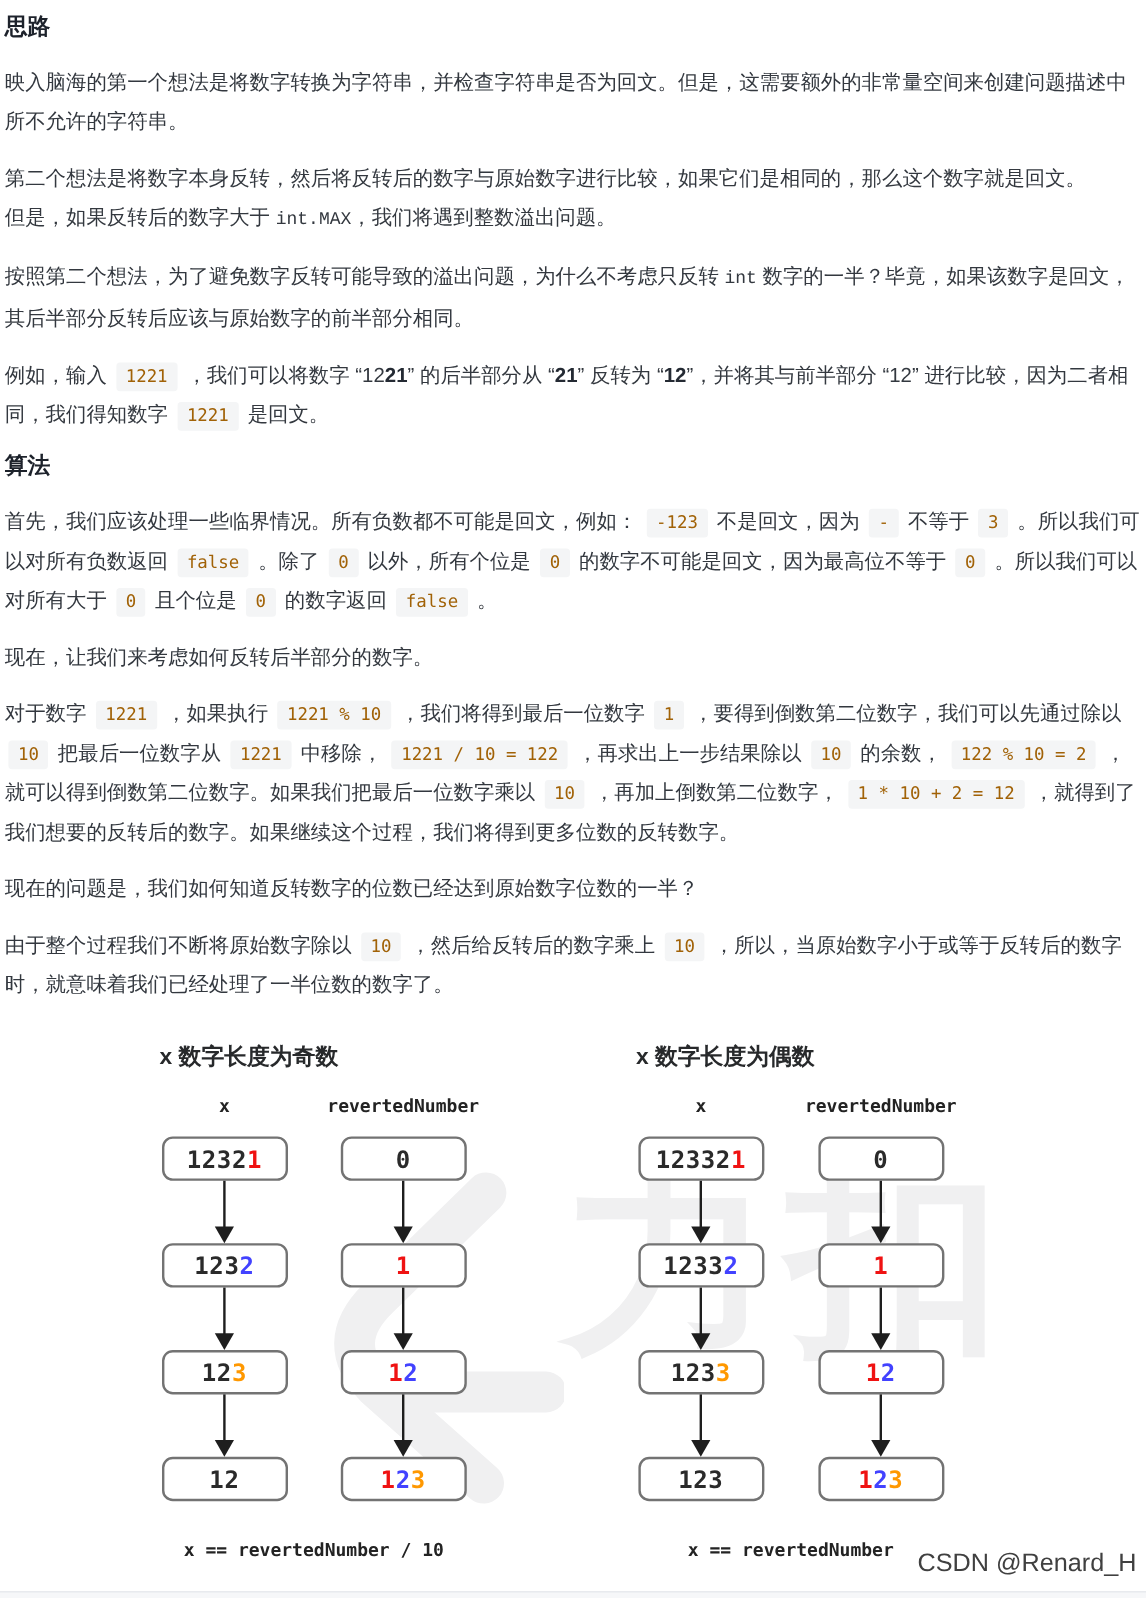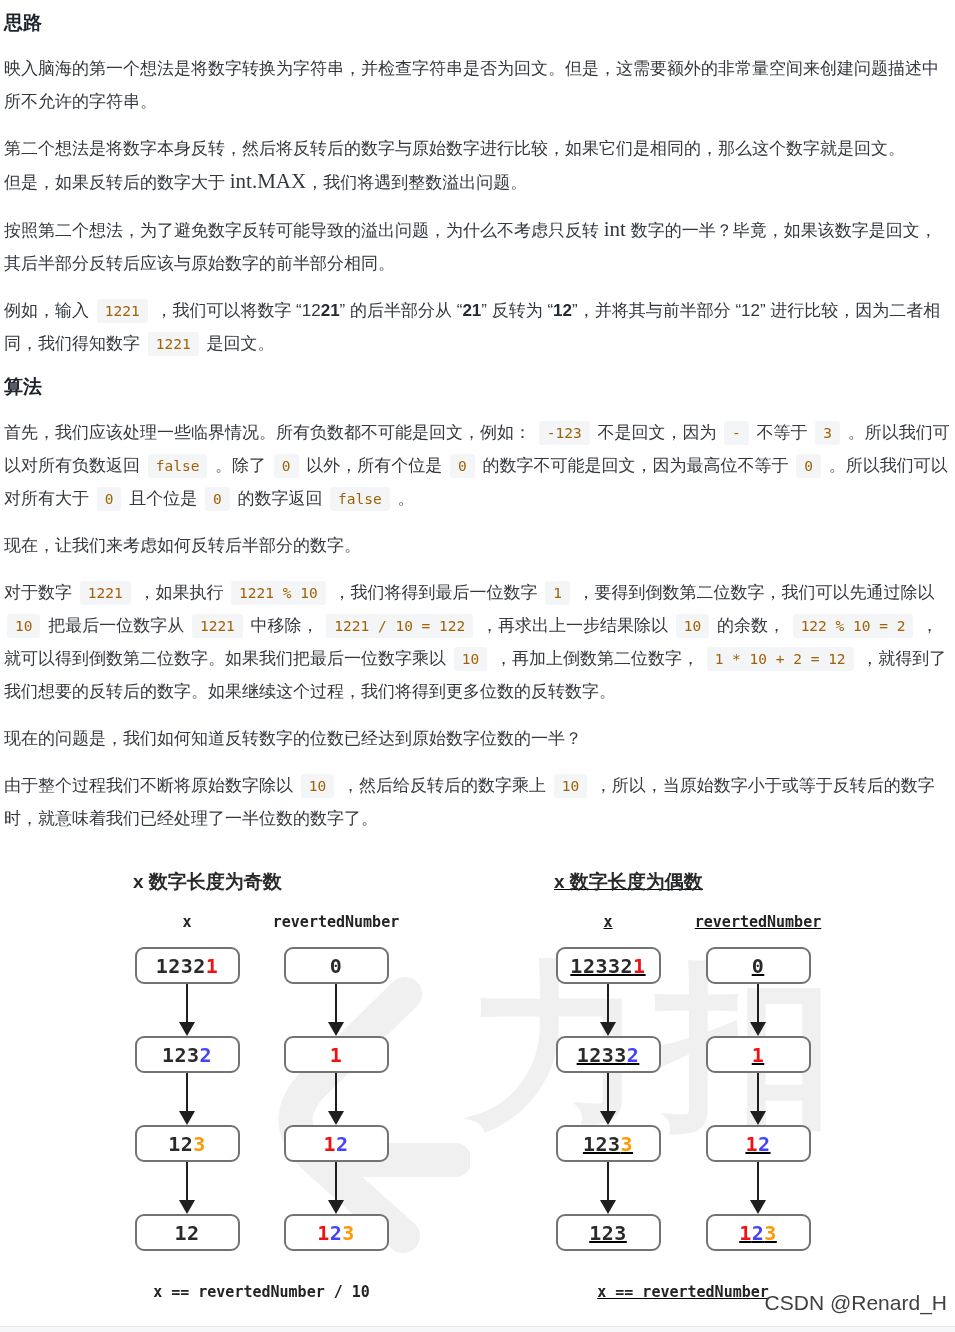--- a/index.html
+++ b/index.html
@@ -9,34 +9,34 @@
   
   .article { position:absolute; top:0; left:0; width:955px; height:869px; overflow:hidden;
     padding:6px 4px 0 4px; color:#33383f; font-size:17px; line-height:33px; }
   .md-h { font-size:19px; font-weight:700; color:#1d222b; line-height:26px; margin:4px 0 16px; }
   .md-h + .md-p { margin-top:0; }
   .md-p { margin:0 0 14px; }
   .md-p strong { font-weight:700; color:#242a33; }
   .chip { display:inline-block; font-family:"DejaVu Sans Mono","Liberation Mono",monospace;
     font-size:14.5px; line-height:22px; color:#a16207; background:#f4f5f6; border-radius:3px;
     padding:1px 8px; margin:0 3px; vertical-align:baseline; }
-  .math { font-family:Liberation Serif, serif; font-size:21px; }
+  .math { font-family:Liberation Mono, monospace; font-size:15px; }
 
   
   .diagram-region { position:absolute; top:869px; left:0; width:955px; height:450px; }
 
   .wm { position:absolute; color:#f0f0f1; z-index:0; user-select:none; }
   .wm-cn { left:468px; top:88px; font-size:178px; font-weight:700; line-height:1; letter-spacing:10px; }
   .wm-en { left:452px; top:280px; font-size:74px; font-weight:600; line-height:1;
     font-family:"DejaVu Sans","Liberation Sans",sans-serif; }
   .wm-icon { left:255px; top:95px; width:215px; height:290px; }
 
   .dg-group { position:absolute; top:0; z-index:1; }
   .dg-left  { left:133px; width:257px; }
-  .dg-right { left:554px; width:258px;text-decoration:underline; }
+  .dg-right { left:530px; width:258px; }
   .dg-title { text-align:left; font-size:19px; font-weight:600; color:#27292b; line-height:26px;
     white-space:nowrap; }
   .dg-cols { display:flex; justify-content:space-between; margin-top:16px; }
   .dg-col { width:108px; display:flex; flex-direction:column; align-items:center; }
   .dg-header { height:22px; line-height:22px; margin-bottom:14px; text-align:center; white-space:nowrap;
     font-family:"DejaVu Sans Mono","Liberation Mono",monospace; font-size:15px; font-weight:600; color:#232323; }
   .dg-box { width:105px; height:37px; background:#fff; border:2px solid #737373; border-radius:9px;
     display:flex; align-items:center; justify-content:center;
     font-family:"DejaVu Sans Mono","Liberation Mono",monospace; font-size:20px; font-weight:600;
     letter-spacing:0.5px; }

